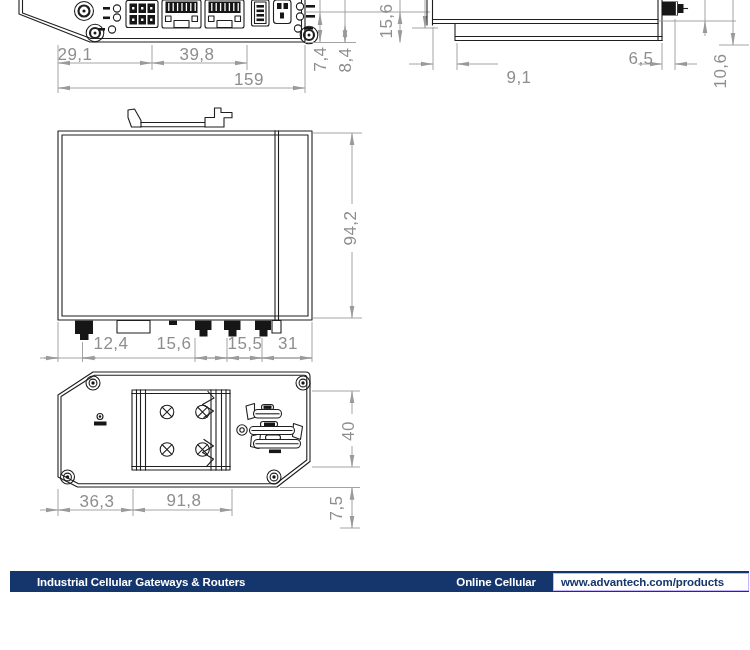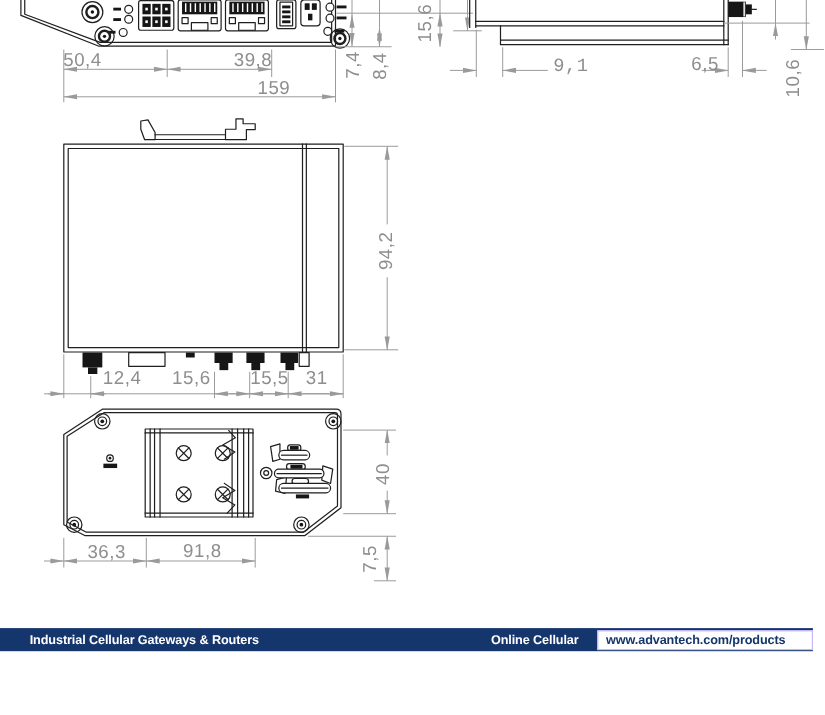--- a/index.html
+++ b/index.html
@@ -7,21 +7,21 @@
           font-family:"Liberation Sans",sans-serif;}
   svg{position:absolute;left:0;top:0;}
   .k{stroke:#1f1f1f;fill:none;stroke-width:1.1;stroke-linejoin:round;stroke-linecap:square;}
   .kw{stroke:#1f1f1f;fill:#ffffff;stroke-width:1.1;stroke-linejoin:round;}
   .b{fill:#161616;stroke:none;}
   .d{stroke:#9a9a9a;fill:none;stroke-width:0.9;}
   .ws{stroke:#ffffff;stroke-width:1.3;fill:none;}
   .dim-label{position:absolute;color:#8e8e8e;font-size:17px;letter-spacing:0.5px;
              white-space:nowrap;transform:translate(-50%,-50%);font-weight:400;}
   .dim-label.rot{transform:translate(-50%,-50%) rotate(-90deg);}
-  .footer-bar{position:absolute;left:0;top:571px;width:739px;height:21px;background:#15366d;
+  .footer-bar{position:absolute;left:10px;top:571px;width:739px;height:21px;background:#15366d;
               display:flex;align-items:center;}
   .footer-left{position:absolute;left:27px;top:0;height:21px;display:flex;align-items:center;
                color:#fff;font-weight:700;font-size:11.5px;letter-spacing:-0.1px;}
   .footer-dl{position:absolute;right:213px;top:0;height:21px;display:flex;align-items:center;
              color:#fff;font-weight:700;font-size:11.5px;letter-spacing:-0.1px;}
   .footer-url-box{position:absolute;left:543px;top:2px;width:194px;height:16px;background:#fff;
                   border:1px solid #c4b5fd;display:flex;align-items:center;}
   .footer-url-box span{color:#15366d;font-weight:700;font-size:11.5px;padding-left:7px;letter-spacing:-0.1px;}
 </style>
 </head>
@@ -276,27 +276,27 @@
       <path class="d" d="M280,487.5 H360 M340,528 H360"></path>
       <line class="d" x1="352" y1="487.5" x2="352" y2="528" marker-start="url(#ar)" marker-end="url(#ar)"></line>
       <path class="d" d="M58,489 V516 M133,489 V516 M232,489 V516"></path>
       <line class="d" x1="40" y1="510" x2="58" y2="510" marker-end="url(#ar)"></line>
       <line class="d" x1="58" y1="510" x2="133" y2="510" marker-start="url(#ar)" marker-end="url(#ar)"></line>
       <line class="d" x1="133" y1="510" x2="232" y2="510" marker-start="url(#ar)" marker-end="url(#ar)"></line>
     </g>
   </g>
 </svg>
 
-<span class="dim-label" style="left:75px;top:55px;">50,4</span>
-<span class="dim-label" style="left:197px;top:55px;margin-left:33px;">39,8</span>
+<span class="dim-label" style="left:75px;top:55px;">29,1</span>
+<span class="dim-label" style="left:197px;top:55px;">39,8</span>
 <span class="dim-label" style="left:249px;top:80px;">159</span>
 <span class="dim-label rot" style="left:321px;top:59px;">7,4</span>
 <span class="dim-label rot" style="left:346px;top:60px;">8,4</span>
 <span class="dim-label rot" style="left:387px;top:21px;">15,6</span>
-<span class="dim-label" style="left:519px;top:61px;font-family:Liberation Mono, monospace;">9,1</span>
+<span class="dim-label" style="left:519px;top:78px;">9,1</span>
 <span class="dim-label" style="left:641px;top:59px;">6,5</span>
 <span class="dim-label rot" style="left:721px;top:71px;">10,6</span>
 <span class="dim-label rot" style="left:351px;top:228px;">94,2</span>
 <span class="dim-label" style="left:111px;top:344px;">12,4</span>
 <span class="dim-label" style="left:174px;top:344px;">15,6</span>
 <span class="dim-label" style="left:245px;top:344px;">15,5</span>
 <span class="dim-label" style="left:288px;top:344px;">31</span>
 <span class="dim-label" style="left:97px;top:502px;">36,3</span>
 <span class="dim-label" style="left:184px;top:501px;">91,8</span>
 <span class="dim-label rot" style="left:349px;top:431px;">40</span>

